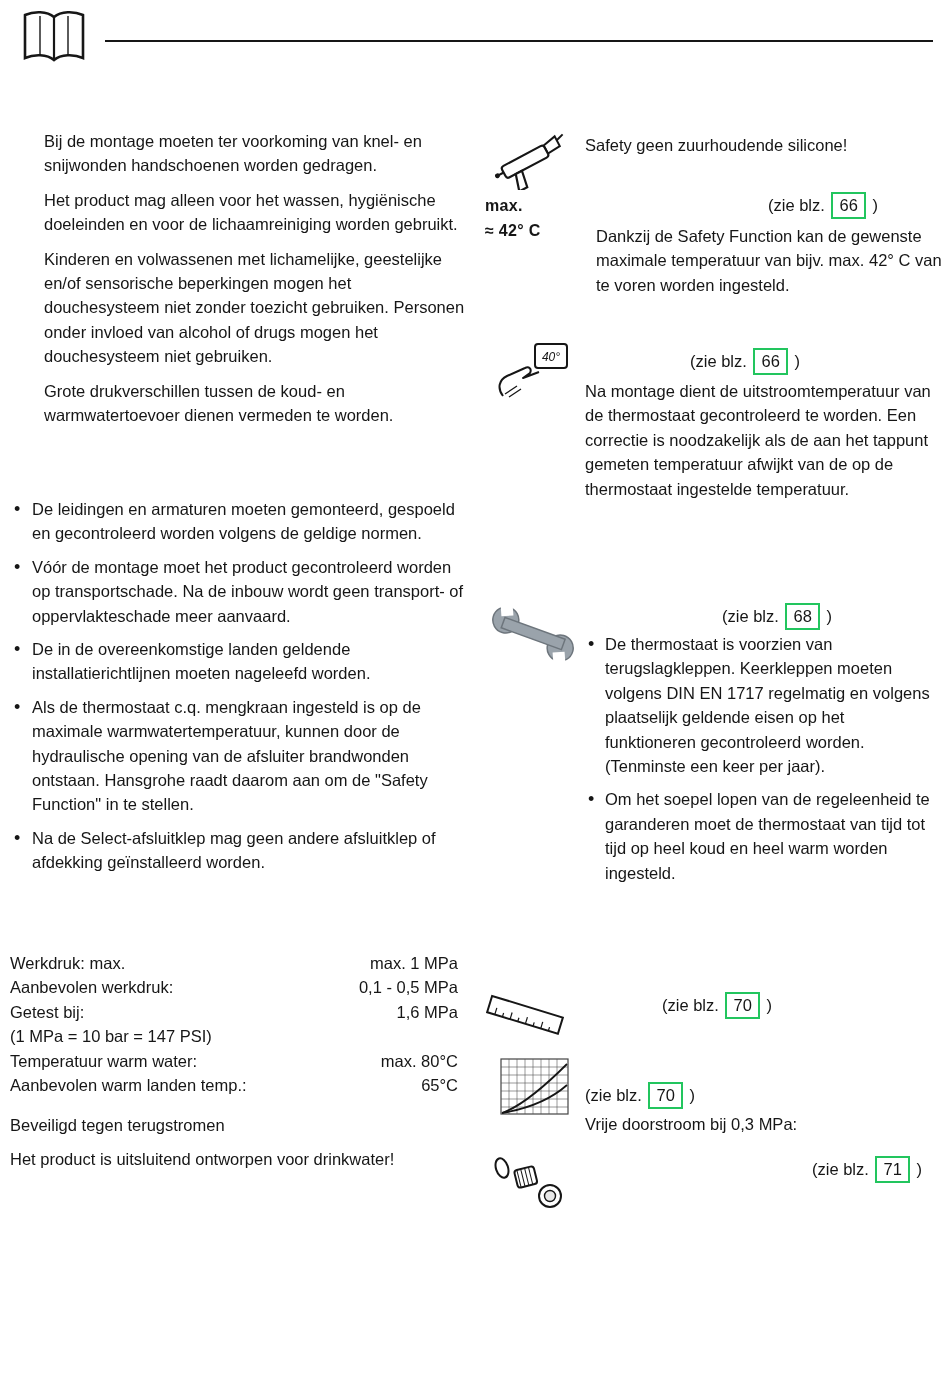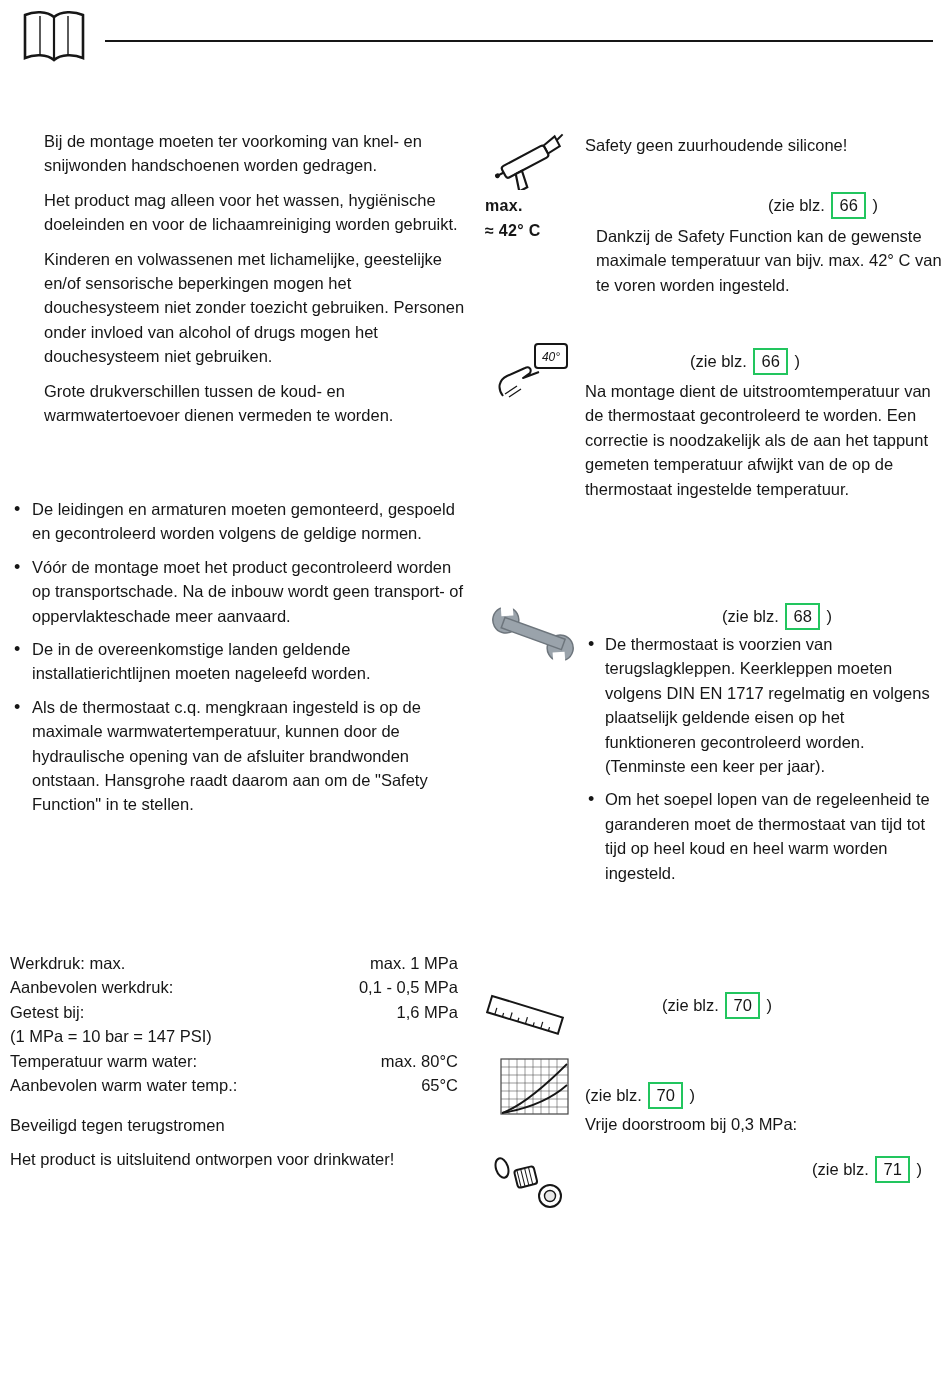--- a/index.html
+++ b/index.html
@@ -67,20 +67,21 @@
   <p class="para">Het product mag alleen voor het wassen, hygiënische doeleinden en voor de lichaamreiniging worden gebruikt.</p>
   <p class="para">Kinderen en volwassenen met lichamelijke, geestelijke en/of sensorische beperkingen mogen het douchesysteem niet zonder toezicht gebruiken. Personen onder invloed van alcohol of drugs mogen het douchesysteem niet gebruiken.</p>
   <p class="para">Grote drukverschillen tussen de koud- en warmwatertoevoer dienen vermeden te worden.</p>
 </div>
 
 <ul class="abs bullets">
   <li>De leidingen en armaturen moeten gemonteerd, gespoeld en gecontroleerd worden volgens de geldige normen.</li>
   <li>Vóór de montage moet het product gecontroleerd worden op transportschade. Na de inbouw wordt geen transport- of oppervlakteschade meer aanvaard.</li>
   <li>De in de overeenkomstige landen geldende installatierichtlijnen moeten nageleefd worden.</li>
   <li>Als de thermostaat c.q. mengkraan ingesteld is op de maximale warmwatertemperatuur, kunnen door de hydraulische opening van de afsluiter brandwonden ontstaan. Hansgrohe raadt daarom aan om de "Safety Function" in te stellen.</li>
+  <li>Na de Select-afsluitklep mag geen andere afsluitklep of afdekking geïnstalleerd worden.</li>
 </ul>
 
 <div class="abs specs">
   <div class="spec-row">
     <span class="l">Werkdruk: max.</span>
     <span class="v">max. 1 MPa</span>
   </div>
   <div class="spec-row">
     <span class="l">Aanbevolen werkdruk:</span>
     <span class="v">0,1 - 0,5 MPa</span>
@@ -91,21 +92,21 @@
   </div>
   <div class="spec-row">
     <span class="l">(1 MPa = 10 bar = 147 PSI)</span>
     <span class="v"></span>
   </div>
   <div class="spec-row">
     <span class="l">Temperatuur warm water:</span>
     <span class="v">max. 80°C</span>
   </div>
   <div class="spec-row">
-    <span class="l">Aanbevolen warm water temp.:</span>
+    <span class="l">Aanbevolen warm landen temp.:</span>
     <span class="v">65°C</span>
   </div>
 </div>
 
 <p class="abs note1">Beveiligd tegen terugstromen</p>
 <p class="abs note2">Het product is uitsluitend ontworpen voor drinkwater!</p>
 
 <span class="abs icon" style="left:492px; top:128px;">
   <svg width="80" height="62" viewBox="0 0 80 62">
     <g transform="rotate(-28 40 34)">

